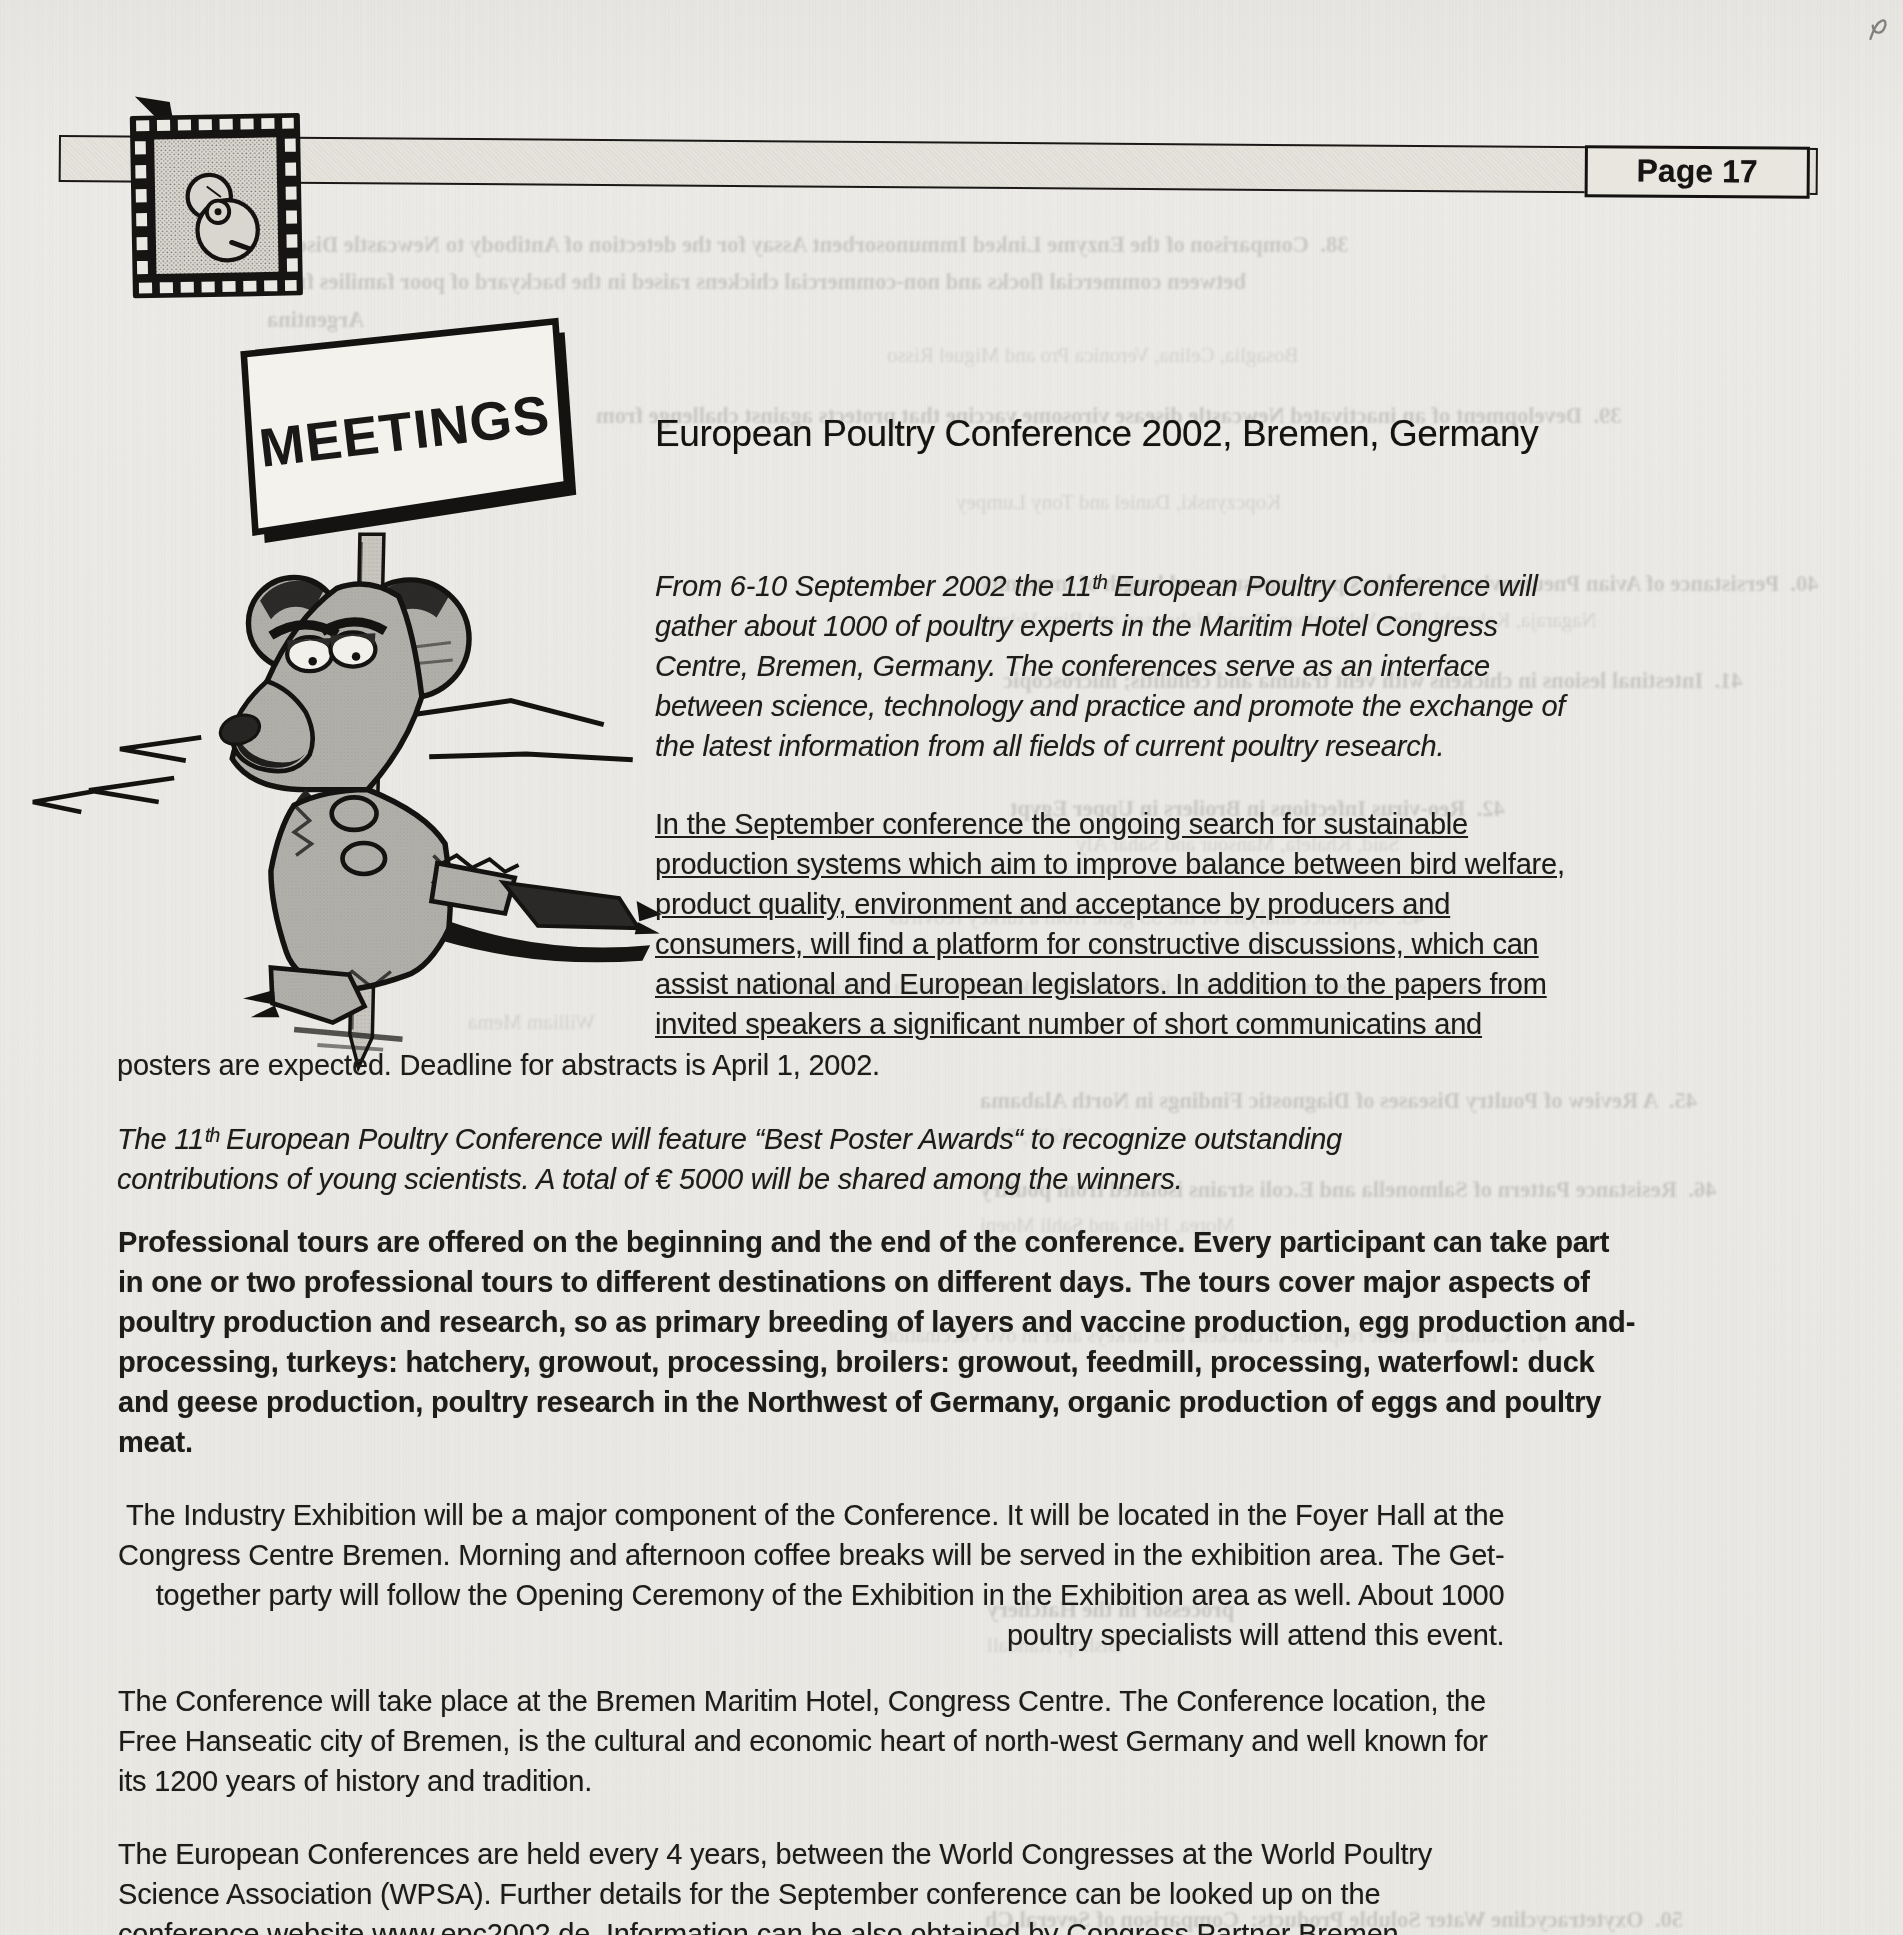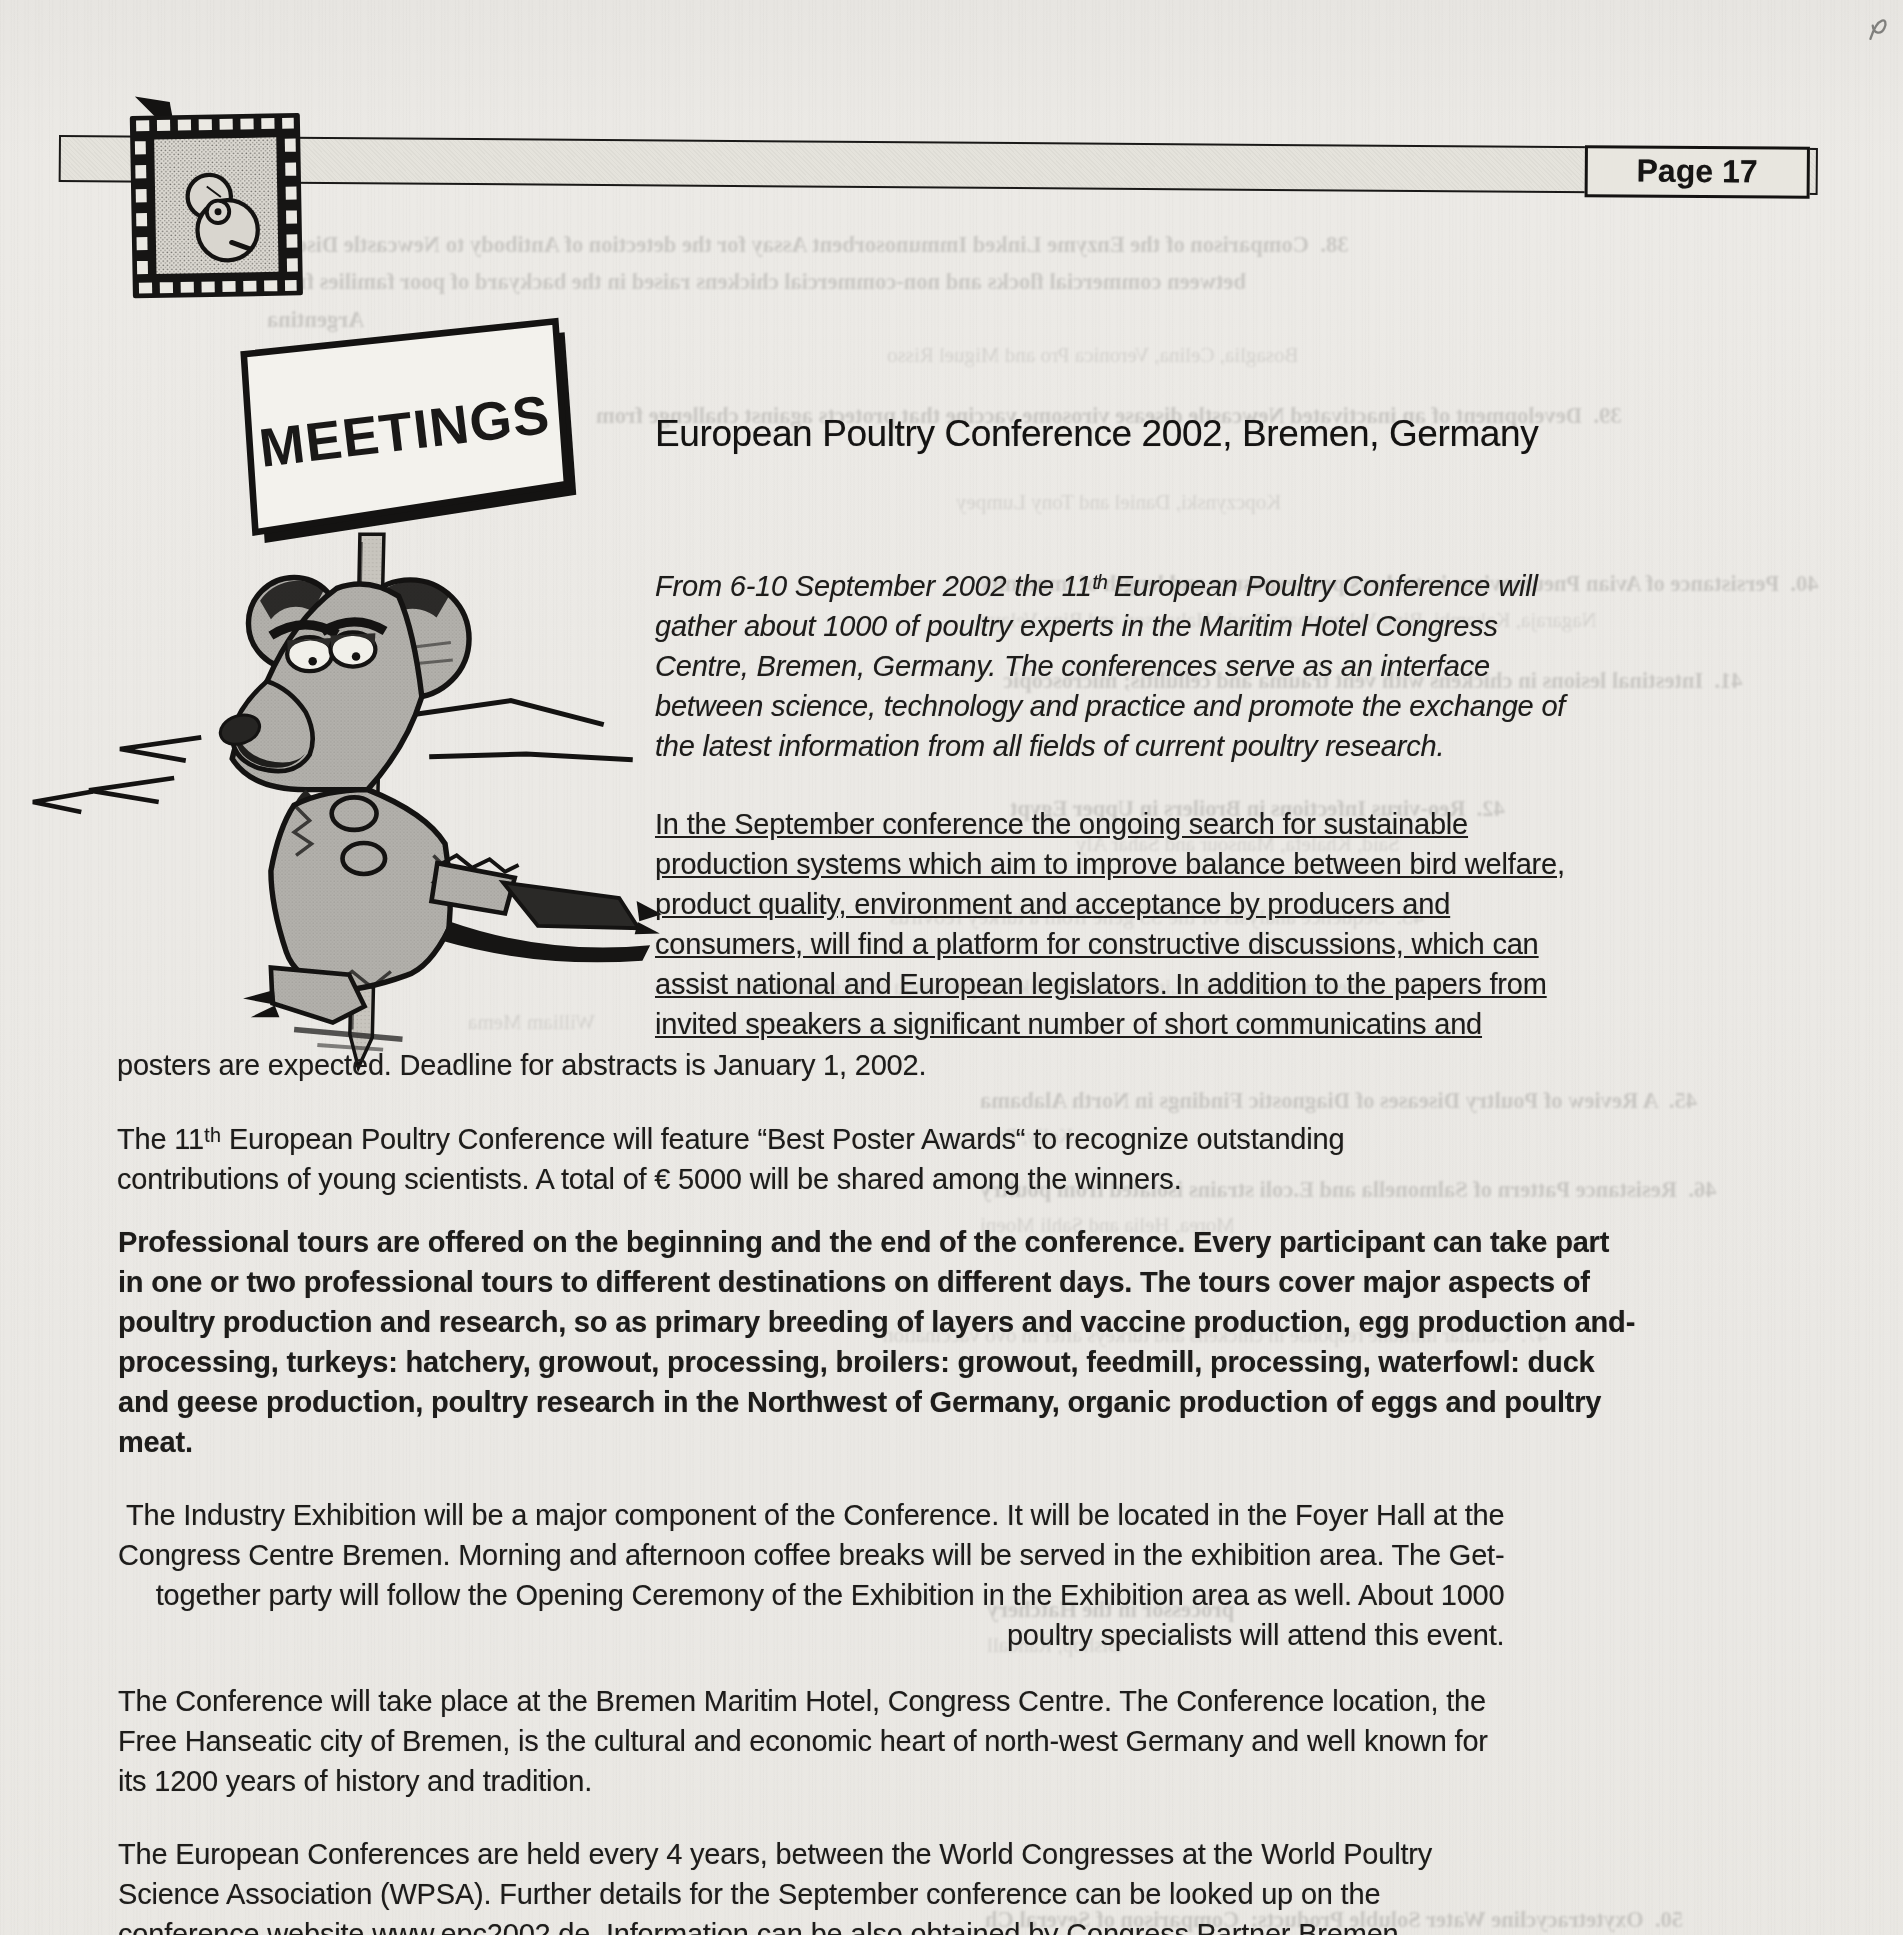--- a/index.html
+++ b/index.html
@@ -47,21 +47,21 @@
     color:#1d1c1a;text-shadow:0 0 0.8px rgba(25,25,25,.38);
   }
   #title{
     position:absolute;left:655px;top:413px;z-index:4;white-space:pre;
     font-size:37px;font-weight:normal;letter-spacing:-0.4px;color:#141312;
     text-shadow:0 0 0.8px rgba(15,15,15,.45);
   }
   #p1{left:655px;top:566px;font-style:italic;}
   #p2{left:655px;top:804px;text-decoration:underline;}
   #p2cont{left:117px;top:1045px;}
-  #p3{left:117px;top:1119px;}
+  #p3{left:117px;top:1119px;font-style:italic;}
   #p4{left:118px;top:1222px;font-weight:bold;}
   #p5{left:118px;top:1495px;text-align:right;}
   #p6{left:118px;top:1681px;}
   #p7{left:118px;top:1834px;}
   
   #squiggle{position:absolute;left:1865px;top:10px;z-index:2;opacity:.65;}
 </style>
 </head>
 <body>
 
@@ -257,21 +257,21 @@
 gather about 1000 of poultry experts in the Maritim Hotel Congress
 Centre, Bremen, Germany. The conferences serve as an interface
 between science, technology and practice and promote the exchange of
 the latest information from all fields of current poultry research.</div>
 <div id="p2" class="para">In the September conference the ongoing search for sustainable
 production systems which aim to improve balance between bird welfare,
 product quality, environment and acceptance by producers and
 consumers, will find a platform for constructive discussions, which can
 assist national and European legislators. In addition to the papers from
 invited speakers a significant number of short communicatins and</div>
-<div id="p2cont" class="para">posters are expected. Deadline for abstracts is January 1, 2002.</div>
+<div id="p2cont" class="para">posters are expected. Deadline for abstracts is April 1, 2002.</div>
 <div id="p3" class="para">The 11ᵗʰ European Poultry Conference will feature “Best Poster Awards“ to recognize outstanding
 contributions of young scientists. A total of € 5000 will be shared among the winners.</div>
 <div id="p4" class="para">Professional tours are offered on the beginning and the end of the conference. Every participant can take part
 in one or two professional tours to different destinations on different days. The tours cover major aspects of
 poultry production and research, so as primary breeding of layers and vaccine production, egg production and-
 processing, turkeys: hatchery, growout, processing, broilers: growout, feedmill, processing, waterfowl: duck
 and geese production, poultry research in the Northwest of Germany, organic production of eggs and poultry
 meat.</div>
 <div id="p5" class="para">The Industry Exhibition will be a major component of the Conference. It will be located in the Foyer Hall at the
 Congress Centre Bremen. Morning and afternoon coffee breaks will be served in the exhibition area. The Get-

